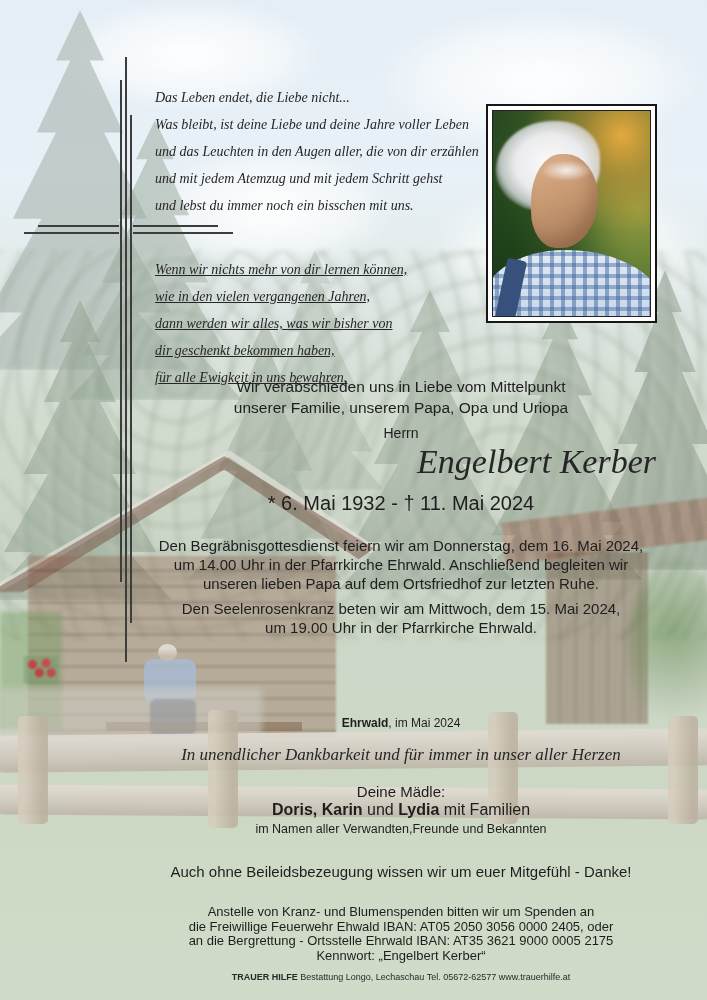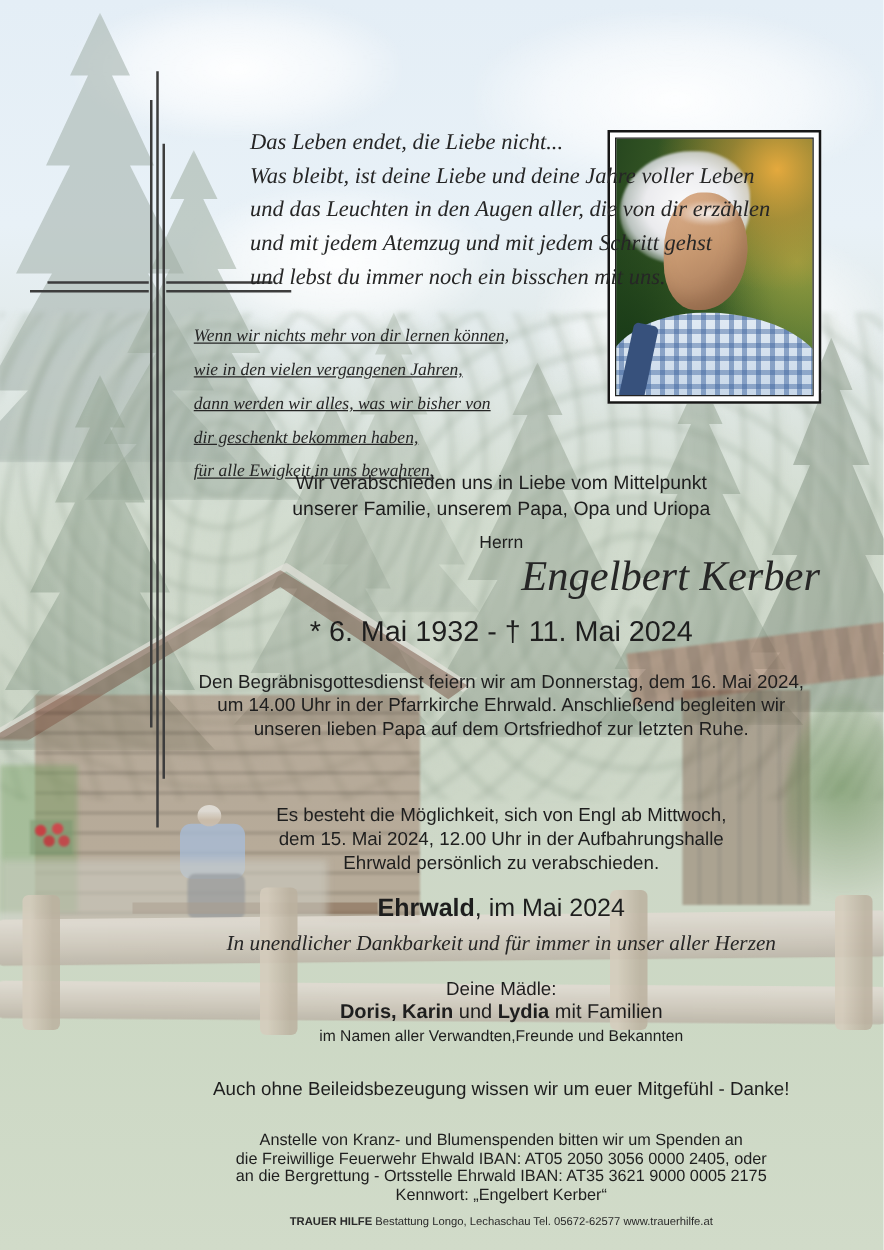--- a/index.html
+++ b/index.html
@@ -77,30 +77,30 @@
       repeating-linear-gradient(90deg,rgba(62,100,158,.5) 0 4px,rgba(255,255,255,0) 4px 11px),
       repeating-linear-gradient(0deg,rgba(62,100,158,.45) 0 4px,rgba(255,255,255,0) 4px 11px),
       linear-gradient(#e2ebf4,#c6d6e8);}
   .strap{position:absolute;left:5%;bottom:-2%;width:13%;height:30%;transform:rotate(12deg);
     border-radius:4px;background:#37517c;}
   
   .txt{position:absolute;z-index:5;color:#1e1e1e;}
   .pre{white-space:pre-line;}
   .script{font-family:"Liberation Serif",serif;font-style:italic;color:#262626;}
   .cblock{left:146px;width:510px;text-align:center;}
-  #poem1{left:155px;top:100px;font-size:18px;line-height:27px;margin-left:45px;}
+  #poem1{left:155px;top:84px;font-size:14px;line-height:27px;}
   #poem2{left:155px;top:256px;font-size:14px;line-height:27px;text-decoration:underline;}
   #intro{top:377px;font-size:15.5px;line-height:20.5px;}
   #salutation{top:425px;font-size:14px;}
   #name{top:437px;font-size:34px;line-height:50px;text-align:right;}
-  #dates{top:492px;font-size:23px;}
+  #dates{top:492px;font-size:20px;}
   #service1{top:536px;font-size:15px;line-height:19px;}
   #service2{top:599px;font-size:15px;line-height:19px;}
   #service3{top:643px;font-size:15px;line-height:19px;}
-  #place{top:716px;font-size:20px;}
+  #place{top:716px;font-size:12px;}
   #gratitude{top:745px;font-size:17px;}
   #family-label{top:783px;font-size:15px;}
   #family-names{top:801px;font-size:16px;}
   #in-namen{top:822px;font-size:12.5px;}
   #condolence{top:863px;font-size:15px;}
   #donation{top:905px;font-size:13px;line-height:14.5px;}
   #footer-line{top:972px;font-size:9px;color:#2a2a2a;}
   .b{font-weight:bold;}
 </style>
 </head>
@@ -176,23 +176,22 @@
 
   <div id="intro" class="txt cblock pre">Wir verabschieden uns in Liebe vom Mittelpunkt
 unserer Familie, unserem Papa, Opa und Uriopa</div>
   <div id="salutation" class="txt cblock">Herrn</div>
   <div id="name" class="txt cblock script">Engelbert Kerber</div>
   <div id="dates" class="txt cblock">* 6. Mai 1932 - † 11. Mai 2024</div>
 
   <div id="service1" class="txt cblock pre">Den Begräbnisgottesdienst feiern wir am Donnerstag, dem 16. Mai 2024,
 um 14.00 Uhr in der Pfarrkirche Ehrwald. Anschließend begleiten wir
 unseren lieben Papa auf dem Ortsfriedhof zur letzten Ruhe.</div>
-  <div id="service3" class="txt cblock pre">Es besteht die Möglichkeit, sich von Engl ab Mittwoch,
-dem 15. Mai 2024, 12.00 Uhr in der Aufbahrungshalle
-Ehrwald persönlich zu verabschieden.</div>
+  <div id="service2" class="txt cblock pre">Den Seelenrosenkranz beten wir am Mittwoch, dem 15. Mai 2024,
+um 19.00 Uhr in der Pfarrkirche Ehrwald.</div>
 
   <div id="place" class="txt cblock"><span class="b">Ehrwald</span><span>, im Mai 2024</span></div>
 
   <div id="gratitude" class="txt cblock script">In unendlicher Dankbarkeit und für immer in unser aller Herzen</div>
 
   <div id="family-label" class="txt cblock">Deine Mädle:</div>
   <div id="family-names" class="txt cblock"><span class="b">Doris, Karin</span><span> und </span><span class="b">Lydia</span><span> mit Familien</span></div>
   <div id="in-namen" class="txt cblock">im Namen aller Verwandten,Freunde und Bekannten</div>
 
   <div id="condolence" class="txt cblock">Auch ohne Beileidsbezeugung wissen wir um euer Mitgefühl - Danke!</div>

